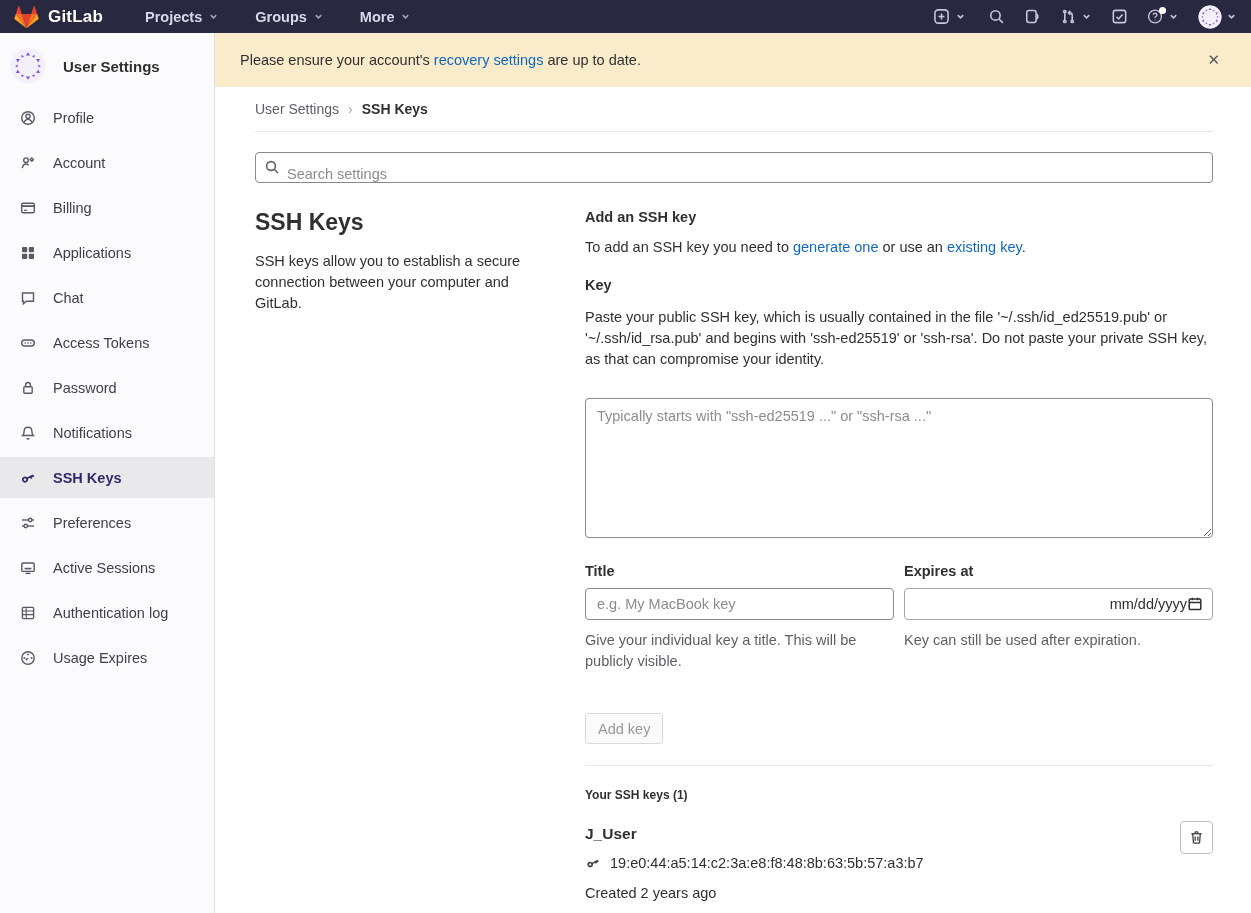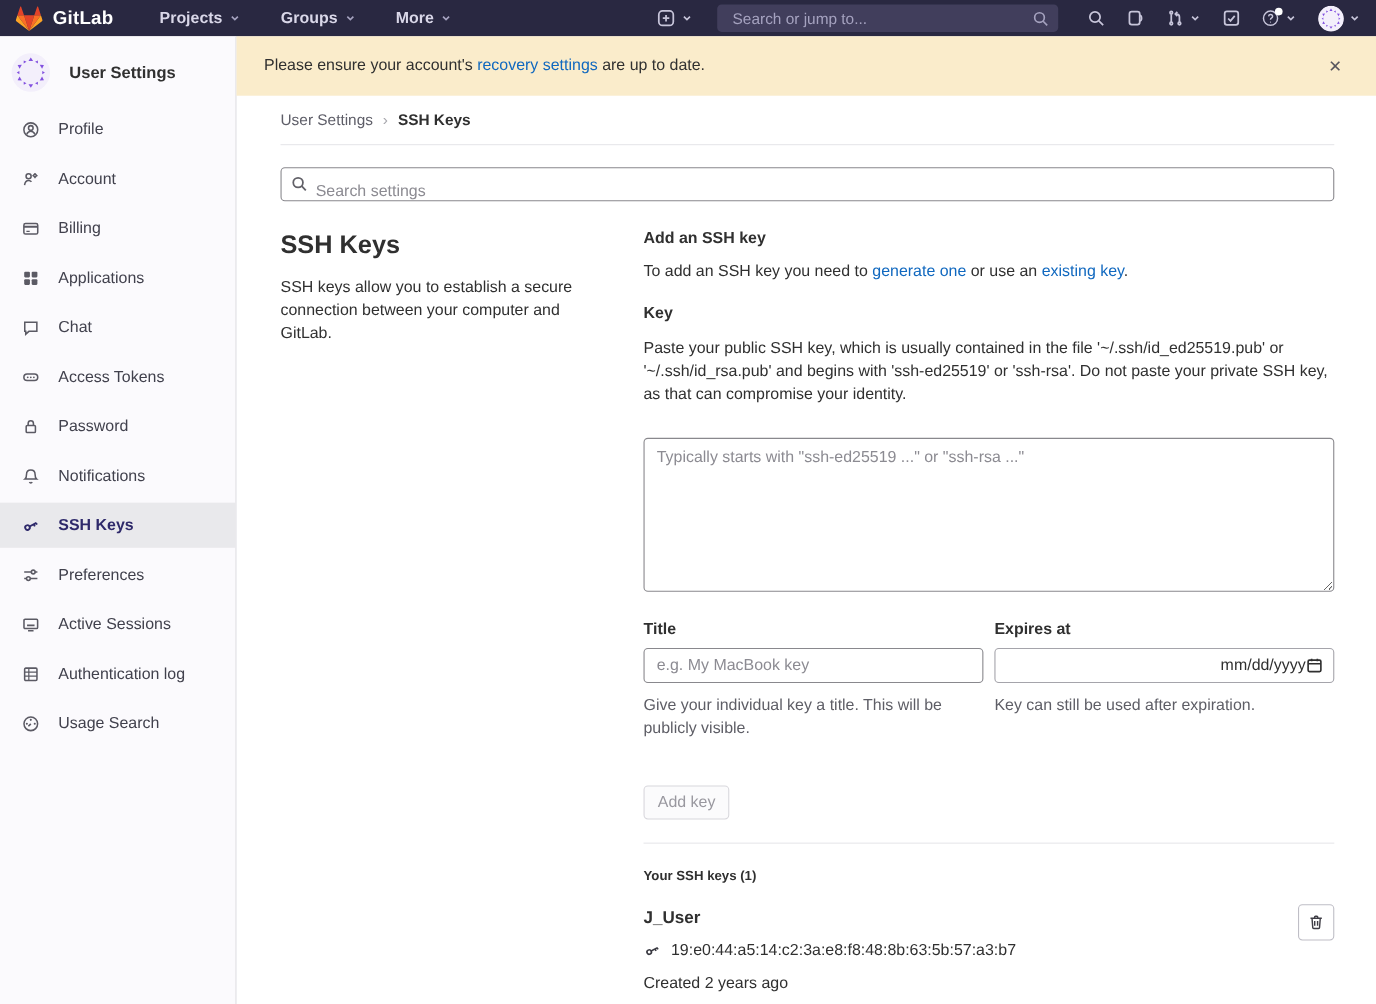--- a/index.html
+++ b/index.html
@@ -162,29 +162,20 @@
             <path d="M8 5.2v5.6M5.2 8h5.6"></path>
           </svg>
       </span>
       <span class="nb-icon icon chev">
         <svg viewBox="0 0 12 12" fill="none" stroke="currentColor" stroke-width="1.6">
             <path d="M3 4.5l3 3 3-3"></path>
           </svg>
       </span>
     </div>
 
-    <div class="nb-search">
-      <input type="text" placeholder="Search or jump to..." style="">
-      <span class="icon">
-        <svg viewBox="0 0 16 16" fill="none" stroke="currentColor" stroke-width="1.5">
-            <circle cx="7" cy="7" r="4.4"></circle>
-            <path d="M10.3 10.3 14 14"></path>
-          </svg>
-      </span>
-    </div>
 
     <div class="nb-tools">
       <span class="nb-icon">
         <svg viewBox="0 0 16 16" fill="none" stroke="currentColor" stroke-width="1.5">
             <circle cx="7" cy="7" r="4.4"></circle>
             <path d="M10.3 10.3 14 14"></path>
           </svg>
       </span>
       <span class="nb-icon">
         <svg viewBox="0 0 16 16" fill="none" stroke="currentColor" stroke-width="1.5">
@@ -408,21 +399,21 @@
           <span>Authentication log</span>
         </div>
         <div class="sb-item">
           <span class="icon ">
             <svg viewBox="0 0 16 16" fill="none" stroke="currentColor" stroke-width="1.4">
               <circle cx="8" cy="8" r="6.2"></circle>
               <path d="M8 8 5.8 10.2" stroke-width="1.5"></path>
               <path d="M8 4.4v.01M11.6 8h.01M4.4 8h.01" stroke-linecap="round" stroke-width="1.9"></path>
             </svg>
           </span>
-          <span>Usage Search</span>
+          <span>Usage Expires</span>
         </div>
       </nav>
   </aside>
 
   <main class="content">
 
     <div class="banner">
       <span><span>Please ensure your account's </span><a>recovery settings</a><span> are up to date.</span></span>
       <button class="banner-close">✕</button>
     </div>

